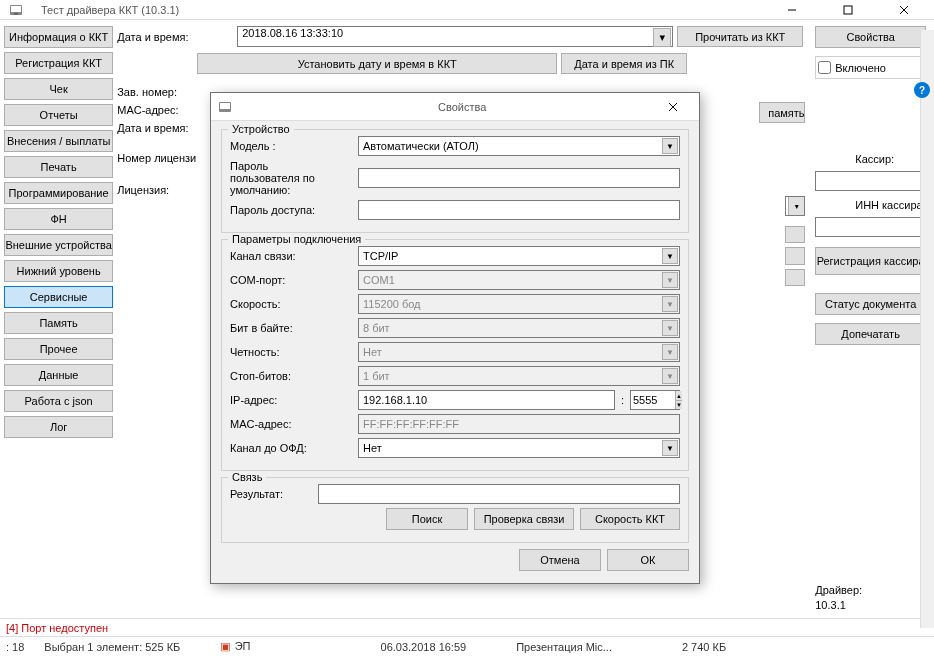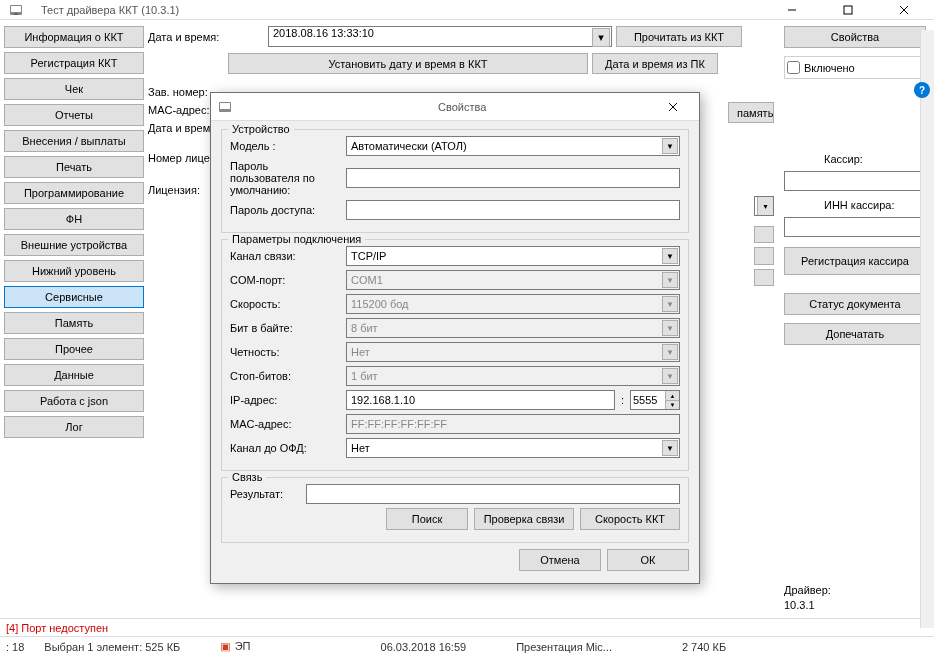--- a/index.html
+++ b/index.html
@@ -37,34 +37,34 @@
 
 
 .dialog { position: absolute; left: 210px; top: 92px; width: 490px; background: #f0f0f0; border: 1px solid #707070; box-shadow: 3px 3px 12px rgba(0,0,0,0.3); z-index: 10; }
 .dialog .dlg-title { height: 28px; background: #fff; display: flex; align-items: center; padding: 0 6px; border-bottom: 1px solid #ddd; }
 .dialog .dlg-title .icon { width: 16px; height: 16px; margin-right: 6px; }
 .dialog .dlg-title span { flex: 1; color: #555; }
 .dialog .dlg-close { width: 40px; height: 27px; display: flex; align-items: center; justify-content: center; }
 .dialog .dlg-body { padding: 8px 10px; }
 .fieldset { border: 1px solid #d0d0d0; margin-bottom: 6px; padding: 6px 8px 8px; position: relative; }
 .fieldset .legend { position: absolute; top: -7px; left: 6px; background: #f0f0f0; padding: 0 4px; color: #000; }
-.frow { display: flex; align-items: center; margin-bottom: 4px; gap: 8px; }
+.frow { display: flex; align-items: center; margin-bottom: 4px; gap: 20px; }
 .frow .flabel { width: 108px; color: #000; }
 .frow .flabel2 { width: 108px; color: #000; line-height:1.1; }
 .finput { flex: 1; height: 20px; border: 1px solid #7a7a7a; background: #fff; padding: 0 4px; }
 .finput.disabled { background: #f0f0f0; color: #888; }
 .fselect { flex: 1; height: 20px; border: 1px solid #7a7a7a; background: #fff; padding: 0 4px; position: relative; display:flex; align-items:center; }
 .fselect.disabled { background: #f0f0f0; color: #888; }
 .fselect .arr { position: absolute; right: 1px; top: 1px; width: 16px; height: 16px; background: #e1e1e1; border: 1px solid #adadad; display: flex; align-items: center; justify-content: center; font-size:8px; }
 .dlg-btns { display: flex; justify-content: flex-end; gap: 6px; margin-top: 4px; margin-bottom:4px; }
 .dlg-btns .btn { min-width: 82px; height: 22px; }
 .port-row { display:flex; gap:4px; align-items:center; }
 .port-row .sep { padding:0 2px; }
 .port-row .spin { width:50px; height:20px; border:1px solid #7a7a7a; display:flex; }
-.port-row .spin input { border:none; width:34px; padding:0 2px; }
+.port-row .spin input { border:none; width:44px; padding:0 2px; }
 .port-row .spin .spbtns { width:14px; display:flex; flex-direction:column; }
 .port-row .spin .spbtns div { flex:1; background:#e1e1e1; border-left:1px solid #adadad; font-size:6px; display:flex; align-items:center; justify-content:center; }
 .port-row .spin .spbtns div:first-child { border-bottom:1px solid #adadad; }
 
 .help-icon { position:absolute; right:4px; top:82px; width:16px; height:16px; background:#0078d7; border-radius:50%; color:#fff; display:flex; align-items:center; justify-content:center; font-size:10px; font-weight:bold; }
 .scroll-edge { position:absolute; right:0; top:30px; width:14px; height:598px; background:#f0f0f0; border-left:1px solid #ddd; }
 
 svg { display:block; }
 </style>
 </head>
@@ -114,21 +114,21 @@
     <button>Память</button>
     <button>Прочее</button>
     <button>Данные</button>
     <button>Работа с json</button>
     <button>Лог</button>
   </div>
 
   <div class="content">
     <div class="row">
       <span class="label">Дата и время:</span>
-      <div class="select-lg" style="width:344px; flex:none;margin-left:40px;">
+      <div class="select-lg" style="width:436px; flex:none;margin-left:40px;">
         <span>2018.08.16 13:33:10</span>
         <div class="dropdown-btn">▾</div>
       </div>
       <button class="btn btn-wide">Прочитать из ККТ</button>
     </div>
     <div class="row">
       <span class="label"></span>
       <button class="btn" style="width:360px;">Установить дату и время в ККТ</button>
       <button class="btn btn-wide">Дата и время из ПК</button>
     </div>

